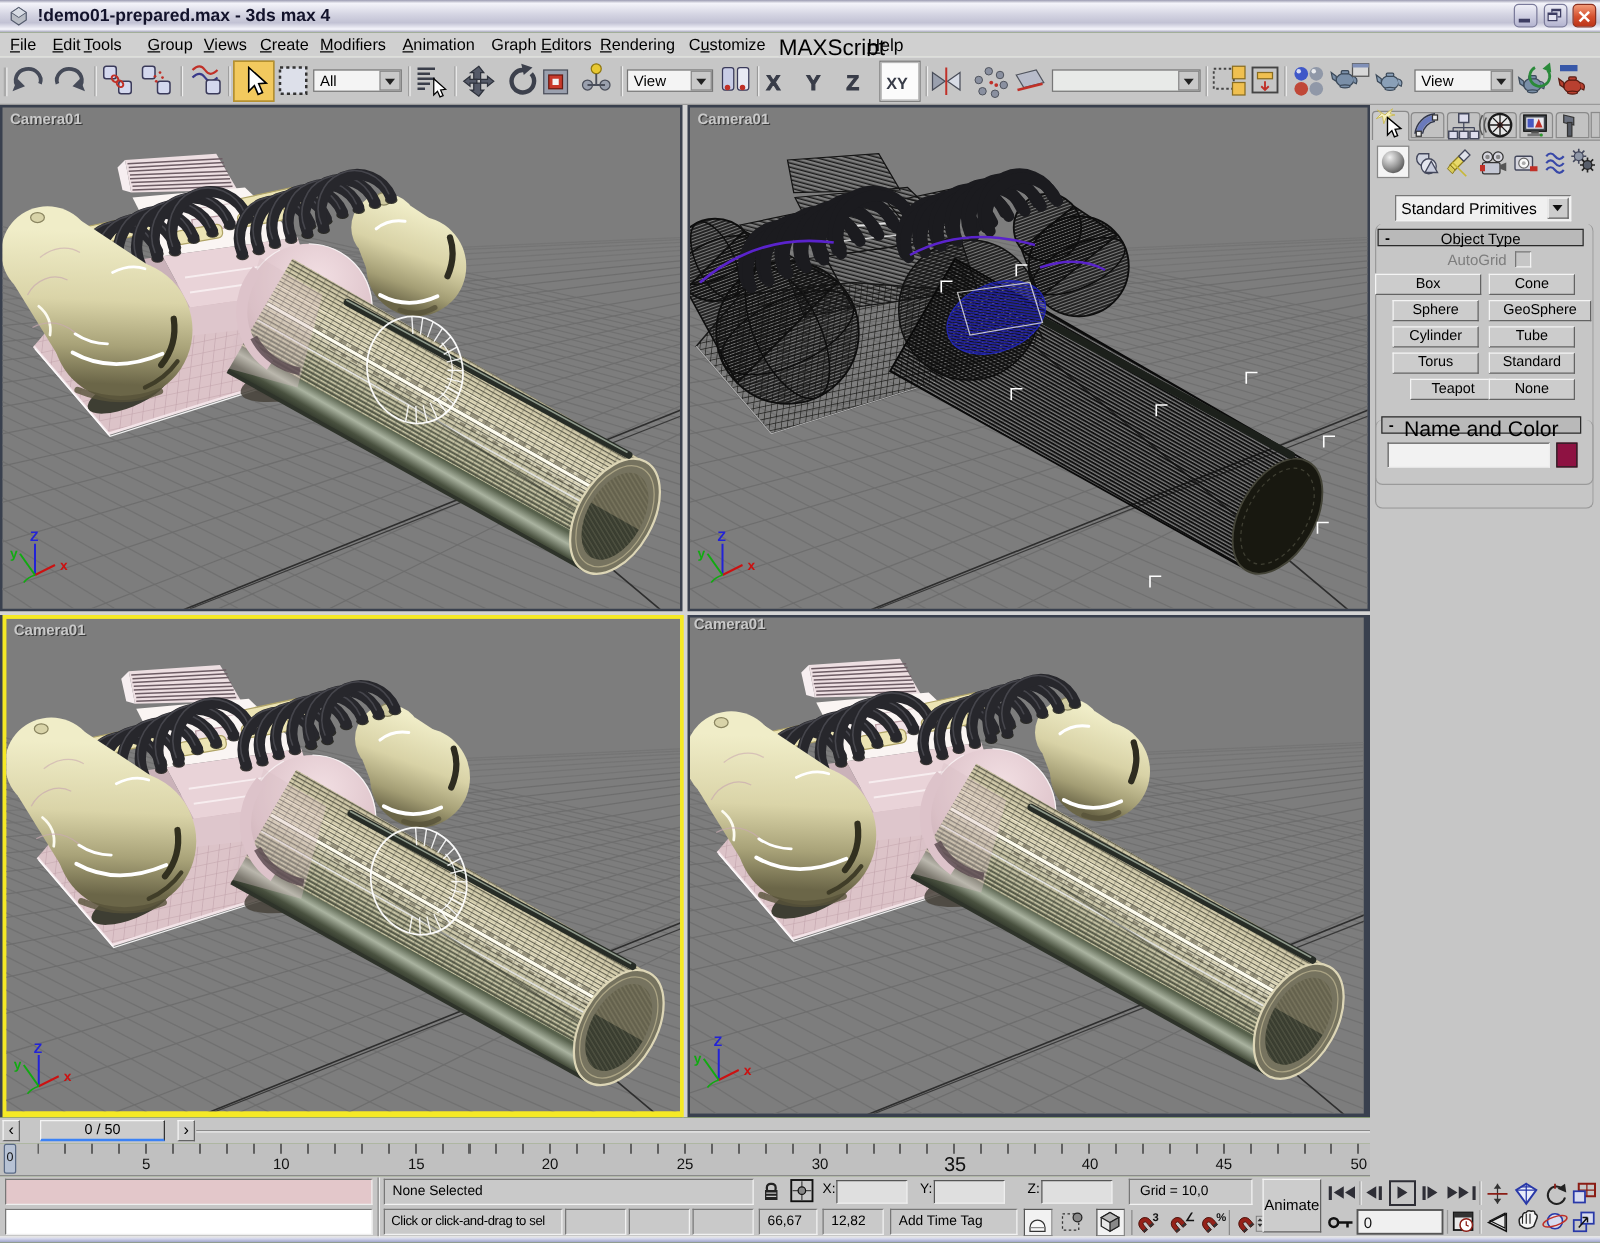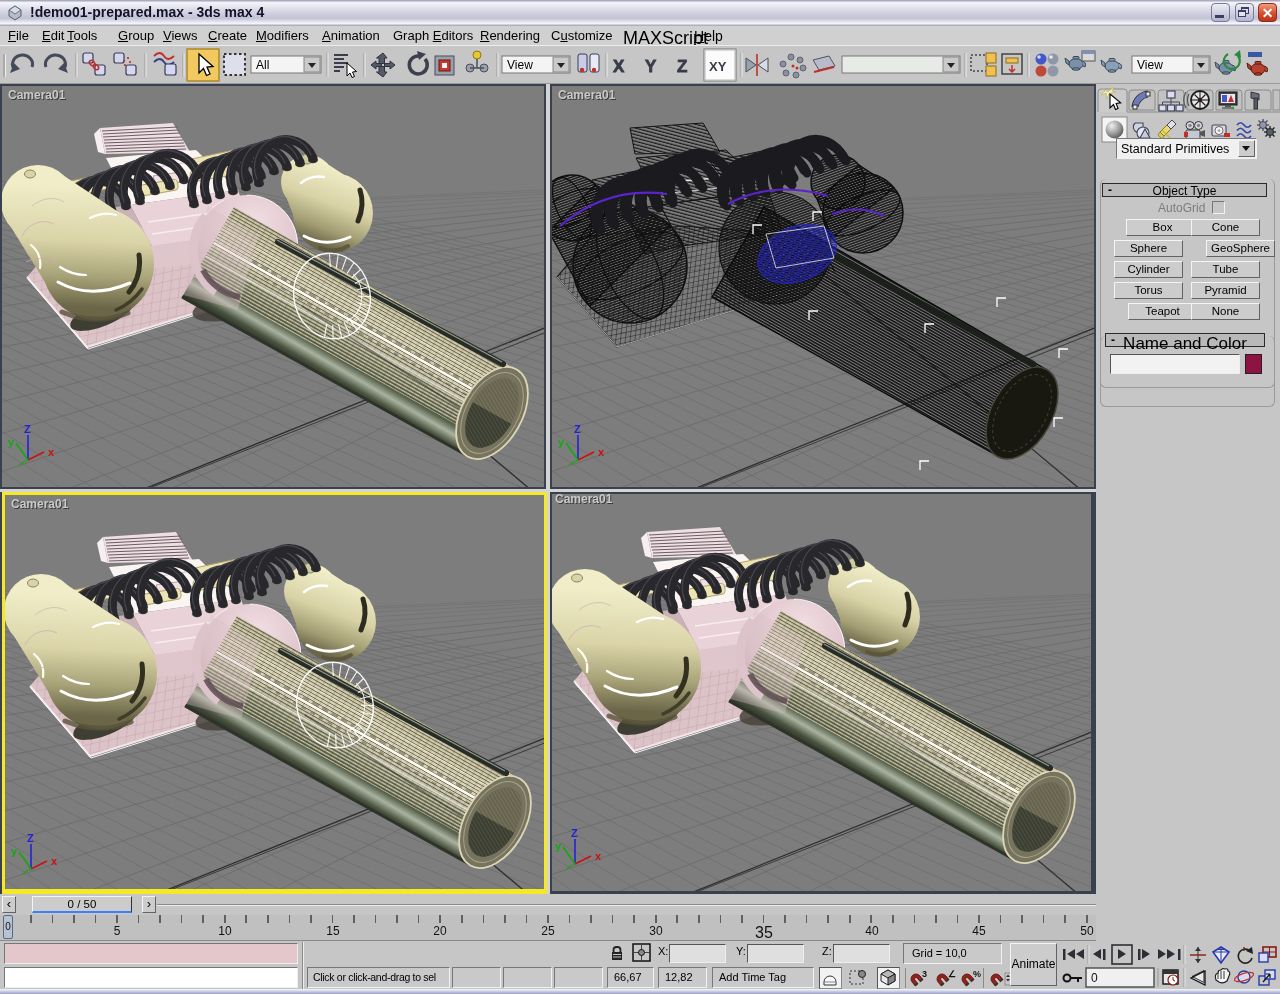--- a/index.html
+++ b/index.html
@@ -1036,40 +1036,40 @@
               <line x1="6" y1="0" x2="6" y2="12"></line>
               <line x1="0" y1="6" x2="12" y2="6"></line>
               <line x1="1.5" y1="1.5" x2="10.5" y2="10.5"></line>
               <line x1="10.5" y1="1.5" x2="1.5" y2="10.5"></line>
             </g>
             <circle cx="6" cy="6" r="3.5" fill="#585e6a" stroke="#222"></circle>
           </g>
         </g>
 </svg>
 
-<div class="abs sunk" style="left:20px;top:54px;width:141px;height:21px;background:#f0f0f0">
+<div class="abs sunk" style="left:20px;top:72px;width:141px;height:21px;background:#f0f0f0">
 <div class="abs" style="left:4px;top:3px;font-size:12.5px;color:#000">Standard Primitives</div>
 <div class="abs btn3" style="right:1px;top:1px;width:17px;height:17px"><svg width="15" height="15">
             <path d="M3,5 L11,5 L7,10 z" fill="#111"></path>
           </svg></div>
 </div>
 
 <div class="abs" style="left:4px;top:95px;width:175px;height:228px;border:1px solid #9a9a9a;border-radius:6px;border-top:none"></div>
 <div class="abs" style="left:6px;top:99px;width:165px;height:14px;background:#b9b9b9;border:1px solid #2a2a2a;font-size:12px;text-align:center;color:#000">Object Type</div>
 <div class="abs" style="left:12px;top:99px;width:10px;font-size:12px;font-weight:bold;color:#000">-</div>
 <div class="abs" style="left:62px;top:117px;font-size:12px;color:#7d7d7d">AutoGrid</div>
 <div class="abs sunk" style="left:116px;top:117px;width:13px;height:13px;background:#c6c6c6"></div>
-<div class="abs btn3" style="left:30px;top:135px;width:73px;height:17px;line-height:15px">Box</div>
+<div class="abs btn3" style="left:4px;top:135px;width:85px;height:17px;line-height:15px">Box</div>
 <div class="abs btn3" style="left:95px;top:135px;width:69px;height:17px;line-height:15px">Cone</div>
 <div class="abs btn3" style="left:18px;top:156px;width:69px;height:17px;line-height:15px">Sphere</div>
-<div class="abs btn3" style="left:110px;top:156px;width:69px;height:17px;line-height:15px">GeoSphere</div>
+<div class="abs btn3" style="left:95px;top:156px;width:82px;height:17px;line-height:15px">GeoSphere</div>
 <div class="abs btn3" style="left:18px;top:177px;width:69px;height:17px;line-height:15px">Cylinder</div>
 <div class="abs btn3" style="left:95px;top:177px;width:69px;height:17px;line-height:15px">Tube</div>
 <div class="abs btn3" style="left:18px;top:198px;width:69px;height:17px;line-height:15px">Torus</div>
-<div class="abs btn3" style="left:95px;top:198px;width:69px;height:17px;line-height:15px">Pyramid</div>
+<div class="abs btn3" style="left:95px;top:198px;width:69px;height:17px;line-height:15px">Standard</div>
 <div class="abs btn3" style="left:32px;top:219px;width:69px;height:17px;line-height:15px">Teapot</div>
 <div class="abs btn3" style="left:95px;top:219px;width:69px;height:17px;line-height:15px">None</div>
 
 <div class="abs" style="left:4px;top:252px;width:175px;height:52px;border:1px solid #9a9a9a;border-radius:6px;border-top:none"></div>
 <div class="abs" style="left:9px;top:249px;width:160px;height:14px;background:#b9b9b9;border:1px solid #2a2a2a;font-size:17px;text-align:center;color:#000">Name and Color</div>
 <div class="abs" style="left:15px;top:249px;width:10px;font-size:12px;font-weight:bold;color:#000">-</div>
 <div class="abs fld" style="left:14px;top:270px;width:130px;height:20px;background:#f2f2f2"></div>
 <div class="abs" style="left:149px;top:270px;width:17px;height:20px;background:#8e1242;border:1px solid #222"></div>
 </div>
 
@@ -1092,20 +1092,21 @@
 <div class="abs" style="left:872px;top:9px;transform:translateX(-50%);font-size:12px;color:#111">40</div>
 <div class="abs" style="left:979px;top:9px;transform:translateX(-50%);font-size:12px;color:#111">45</div>
 <div class="abs" style="left:1087px;top:9px;transform:translateX(-50%);font-size:12px;color:#111">50</div>
 <div class="abs" style="left:3px;top:0px;width:10px;height:24px;background:#b7c2d4;border:1px solid #5a6a85;border-radius:2px;font-size:10px;text-align:center;color:#111;line-height:22px">0</div>
 </div>
 
 <div class="abs" style="left:0;top:941px;width:1280px;height:53px;background:#c6c6c6">
 <div class="abs" style="left:4px;top:2px;width:294px;height:21px;background:#e3c7ca;border-top:1.5px solid #777;border-left:1.5px solid #777;border-right:1px solid #eee;border-bottom:1px solid #eee"></div>
 <div class="abs" style="left:4px;top:26px;width:294px;height:21px;background:#ffffff;border-top:1.5px solid #777;border-left:1.5px solid #777;border-right:1px solid #eee;border-bottom:1px solid #eee"></div>
 <div class="abs" style="left:302px;top:1px;width:2px;height:48px;border-left:1px solid #8a8a8a;border-right:1px solid #ededed"></div>
+<div class="abs sunk s11" style="left:307px;top:2px;width:296px;height:21px;line-height:19px"><span style="margin-left:6px">None Selected</span></div>
 <div class="abs sunk s11" style="left:307px;top:26px;width:143px;height:21px;line-height:19px"><span style="margin-left:5px;font-size:10.5px;letter-spacing:-0.3px;white-space:nowrap">Click or click-and-drag to sel</span></div>
 <div class="abs sunk" style="left:452px;top:26px;width:49px;height:21px"></div>
 <div class="abs sunk" style="left:503px;top:26px;width:49px;height:21px"></div>
 <div class="abs sunk" style="left:554px;top:26px;width:49px;height:21px"></div>
 <div class="abs sunk s11" style="left:607px;top:26px;width:47px;height:21px;line-height:19px"><span style="margin-left:6px">66,67</span></div>
 <div class="abs sunk s11" style="left:658px;top:26px;width:49px;height:21px;line-height:19px"><span style="margin-left:6px">12,82</span></div>
 <div class="abs sunk s11" style="left:712px;top:26px;width:102px;height:21px;line-height:19px"><span style="margin-left:6px">Add Time Tag</span></div>
 
 <svg class="abs" style="left:610px;top:3px" width="14" height="18">
         <rect x="2" y="8" width="10" height="8" fill="#222"></rect>

